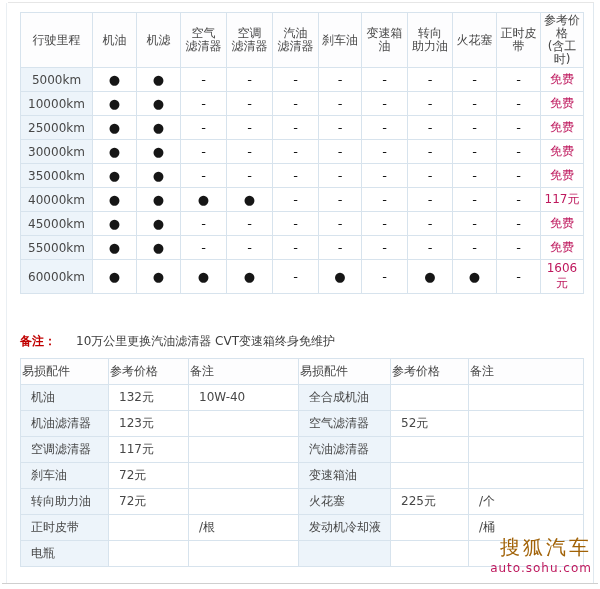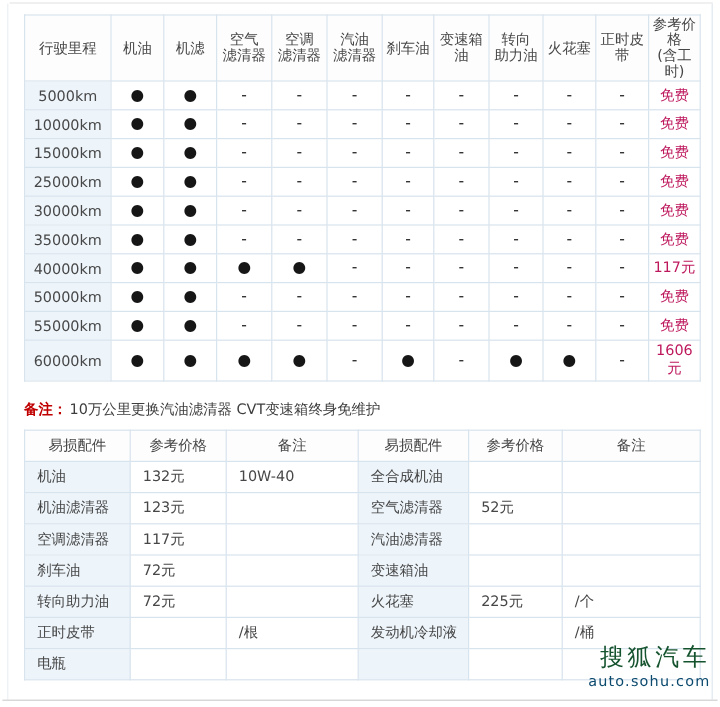--- a/index.html
+++ b/index.html
@@ -30,36 +30,36 @@
   }
   .maint td{height:21px;text-align:center;vertical-align:middle;color:#474747;}
   .maint td.rowhead{background:#edf4fa;}
   .maint td.mark{font-size:13px;color:#161616;}
   .maint td.price{color:#be185d;}
 
   
   .parts{position:absolute;left:20px;top:358px;width:563px;}
   .parts th{
     height:23px;font-weight:normal;color:#474747;
-    text-align:center;vertical-align:middle;background:#fdfdfe;
+    text-align:left;vertical-align:middle;background:#fdfdfe;
   }
   .parts td{
     height:21px;text-align:left;vertical-align:middle;
     padding:2px 4px 2px 10px;color:#474747;line-height:15px;
   }
   .parts td.rowhead{background:#edf4fa;}
 
   
   .note{position:absolute;left:20px;top:333px;font-size:12px;color:#3d3d3d;}
-  .note .lbl{color:#c00000;font-weight:bold;margin-right:2px;}
+  .note .lbl{color:#c00000;font-weight:bold;margin-right:20px;}
 
   
   .wm{position:absolute;right:8px;top:537px;text-align:right;line-height:1;}
-  .wm .brand{font-size:20px;color:#14532d;letter-spacing:3px;}
-  .wm .url{font-size:12px;color:#0c4a6e;margin-top:5px;letter-spacing:1px;}
+  .wm .brand{font-size:20px;color:#a16207;letter-spacing:3px;}
+  .wm .url{font-size:12px;color:#be185d;margin-top:5px;letter-spacing:1px;}
 </style>
 </head>
 <body>
 
 <div class="line-top"></div>
 <div class="line-left"></div>
 <div class="line-right"></div>
 <div class="line-bottom"></div>
 
 <table class="maint">
@@ -121,34 +121,20 @@
         <td class="mark">-</td>
         <td class="mark">-</td>
         <td class="mark">-</td>
         <td class="mark">-</td>
         <td class="mark">-</td>
         <td class="mark">-</td>
         <td class="mark">-</td>
         <td class="price">免费</td>
       </tr>
       <tr>
-        <td class="rowhead">15000km</td>
-        <td class="mark">●</td>
-        <td class="mark">●</td>
-        <td class="mark">-</td>
-        <td class="mark">-</td>
-        <td class="mark">-</td>
-        <td class="mark">-</td>
-        <td class="mark">-</td>
-        <td class="mark">-</td>
-        <td class="mark">-</td>
-        <td class="mark">-</td>
-        <td class="price">免费</td>
-      </tr>
-      <tr>
         <td class="rowhead">25000km</td>
         <td class="mark">●</td>
         <td class="mark">●</td>
         <td class="mark">-</td>
         <td class="mark">-</td>
         <td class="mark">-</td>
         <td class="mark">-</td>
         <td class="mark">-</td>
         <td class="mark">-</td>
         <td class="mark">-</td>
@@ -191,21 +177,21 @@
         <td class="mark">●</td>
         <td class="mark">-</td>
         <td class="mark">-</td>
         <td class="mark">-</td>
         <td class="mark">-</td>
         <td class="mark">-</td>
         <td class="mark">-</td>
         <td class="price">117元</td>
       </tr>
       <tr>
-        <td class="rowhead">50000km</td>
+        <td class="rowhead">45000km</td>
         <td class="mark">●</td>
         <td class="mark">●</td>
         <td class="mark">-</td>
         <td class="mark">-</td>
         <td class="mark">-</td>
         <td class="mark">-</td>
         <td class="mark">-</td>
         <td class="mark">-</td>
         <td class="mark">-</td>
         <td class="mark">-</td>

